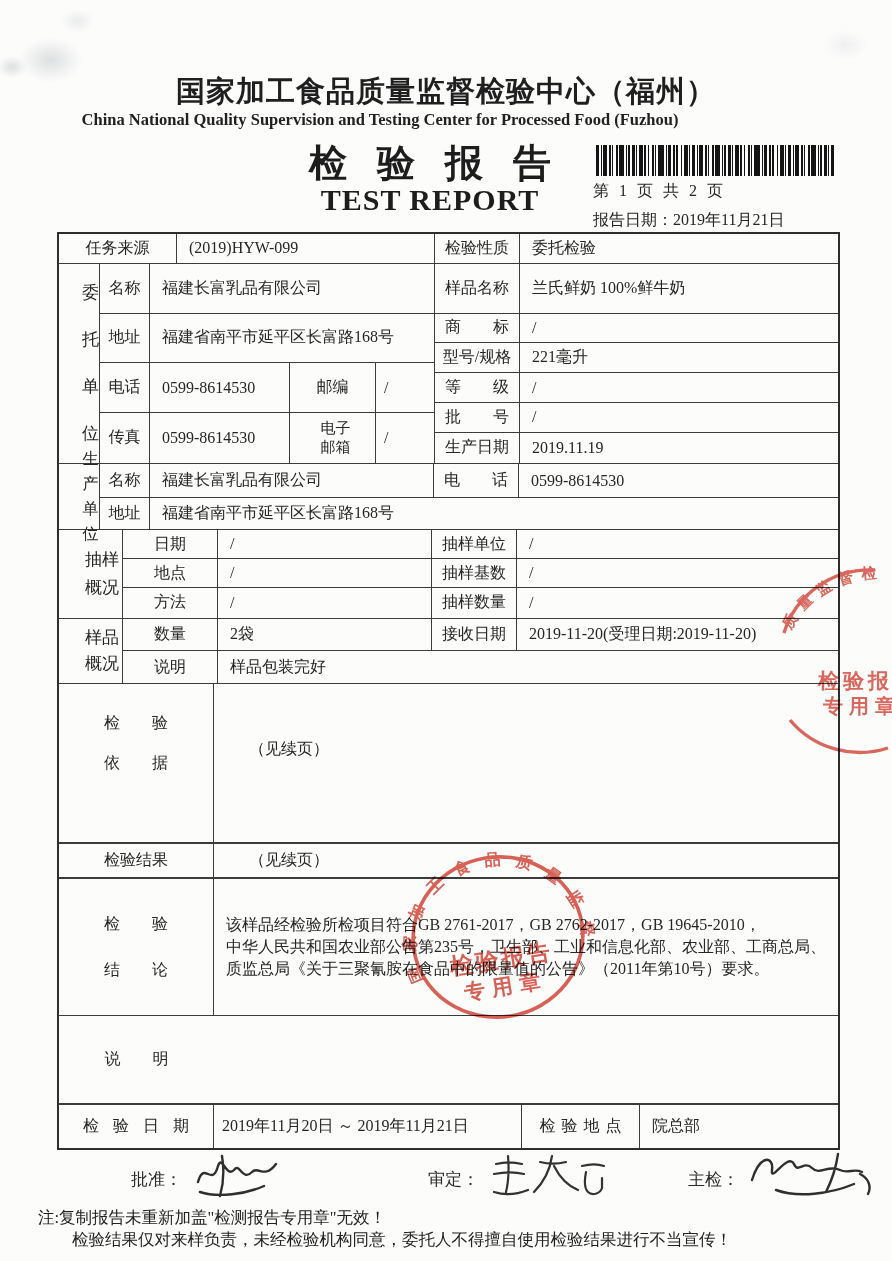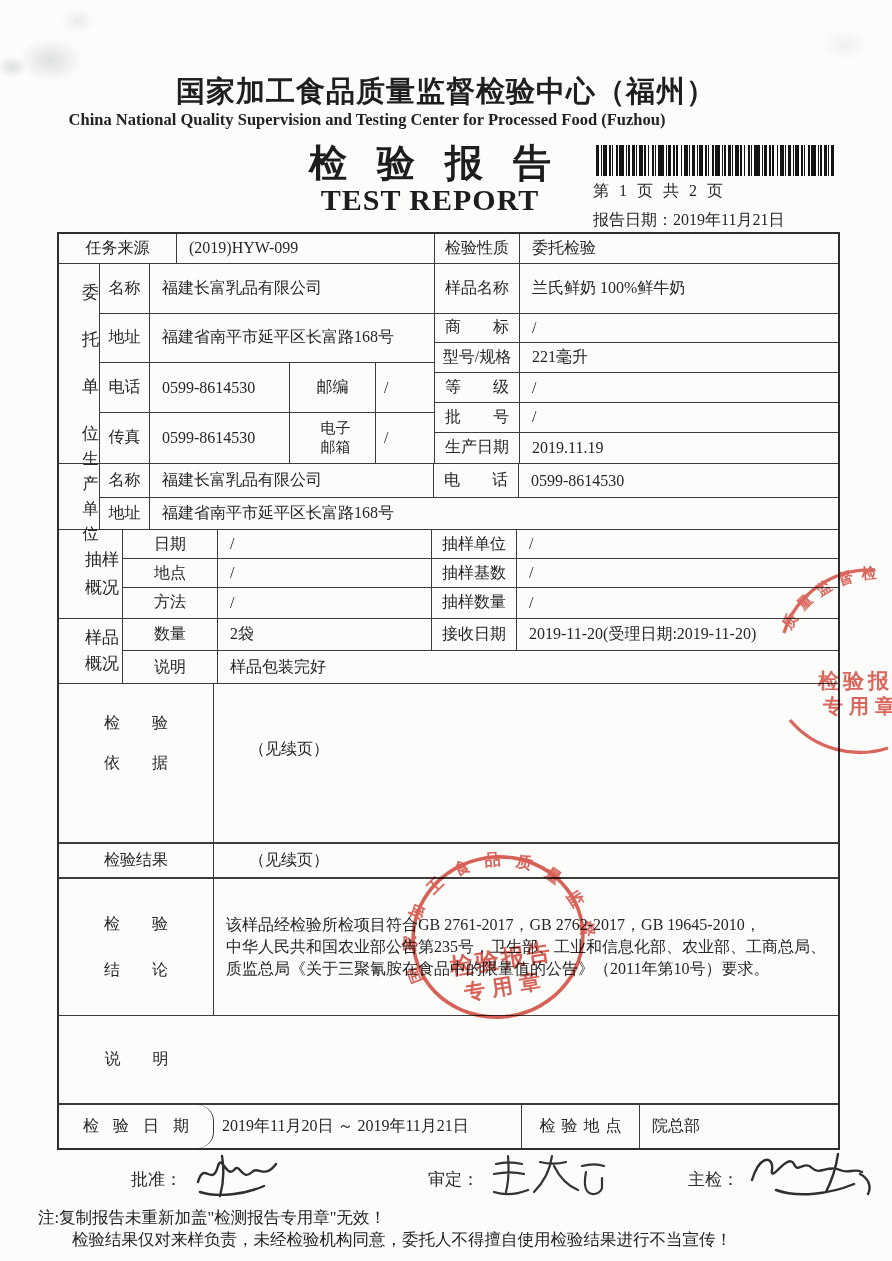--- a/index.html
+++ b/index.html
@@ -17,21 +17,21 @@
   .s2 { left:-8px; top:52px; width:40px; height:30px;
         background: radial-gradient(closest-side, rgba(140,150,155,.28), rgba(140,150,155,0) 75%); }
   .s3 { left:55px; top:5px; width:45px; height:32px;
         background: radial-gradient(closest-side, rgba(160,168,172,.20), rgba(160,168,172,0) 75%); }
   .s4 { left:815px; top:25px; width:60px; height:40px;
         background: radial-gradient(closest-side, rgba(170,176,180,.16), rgba(170,176,180,0) 75%); }
 
   
   .org-cn { position:absolute; left:0; top:72px; width:892px; text-align:center;
             font-size:29px; font-weight:bold; letter-spacing:1px; color:#1f1f1f; }
-  .org-en { position:absolute; left:3px; top:110px; width:728px; text-align:center;
+  .org-en { position:absolute; left:16px; top:110px; width:728px; text-align:center;
             font-size:16.5px; font-weight:bold; color:#222; }
   .title-cn { position:absolute; left:250px; top:138px; width:360px; text-align:center;
             font-size:38px; font-weight:bold; letter-spacing:30px; text-indent:30px;
             white-space:nowrap; color:#1d1d1d; }
   .title-en { position:absolute; left:250px; top:183px; width:360px; text-align:center;
             font-size:30px; font-weight:bold; letter-spacing:1px; color:#1d1d1d; }
   .barcode { position:absolute; left:596px; top:145px; }
   .page-info { position:absolute; left:593px; top:181px; font-size:16px; letter-spacing:3px; }
   .report-no { position:absolute; left:62px; top:206px; font-size:16px; }
   .report-date { position:absolute; left:593px; top:210px; font-size:16px; }
@@ -45,21 +45,21 @@
   .trow:last-child { border-bottom:none; }
   .c { border-right:1px solid var(--line); display:flex; align-items:center; }
   .c:last-child { border-right:none; }
   .lab { justify-content:center; text-align:right; }
   .val { padding-left:12px; }
   .grp { justify-content:center;padding-left:23px; }
   .grp span { display:block; word-break:break-all; text-align:center; }
   .inner { display:flex; flex-direction:column; }
   .irow { display:flex; border-bottom:1px solid var(--line); }
   .irow:last-child { border-bottom:none; }
-  .wide-label { letter-spacing:14px; text-indent:14px;border-radius:16px; }
+  .wide-label { letter-spacing:14px; text-indent:14px; }
   .hairline-heavy { border-bottom-width:2px; }
 
   
   .stamp-center { position:absolute; left:392px; top:836px; width:212px; height:202px;
                   transform:rotate(-9deg); opacity:.85; mix-blend-mode:multiply; }
   .stamp-edge { position:absolute; left:770px; top:548px; width:122px; height:215px;
                 opacity:.82; mix-blend-mode:multiply; }
 
   
   .sig-label { position:absolute; font-size:17px; color:#2a2a2a; }

